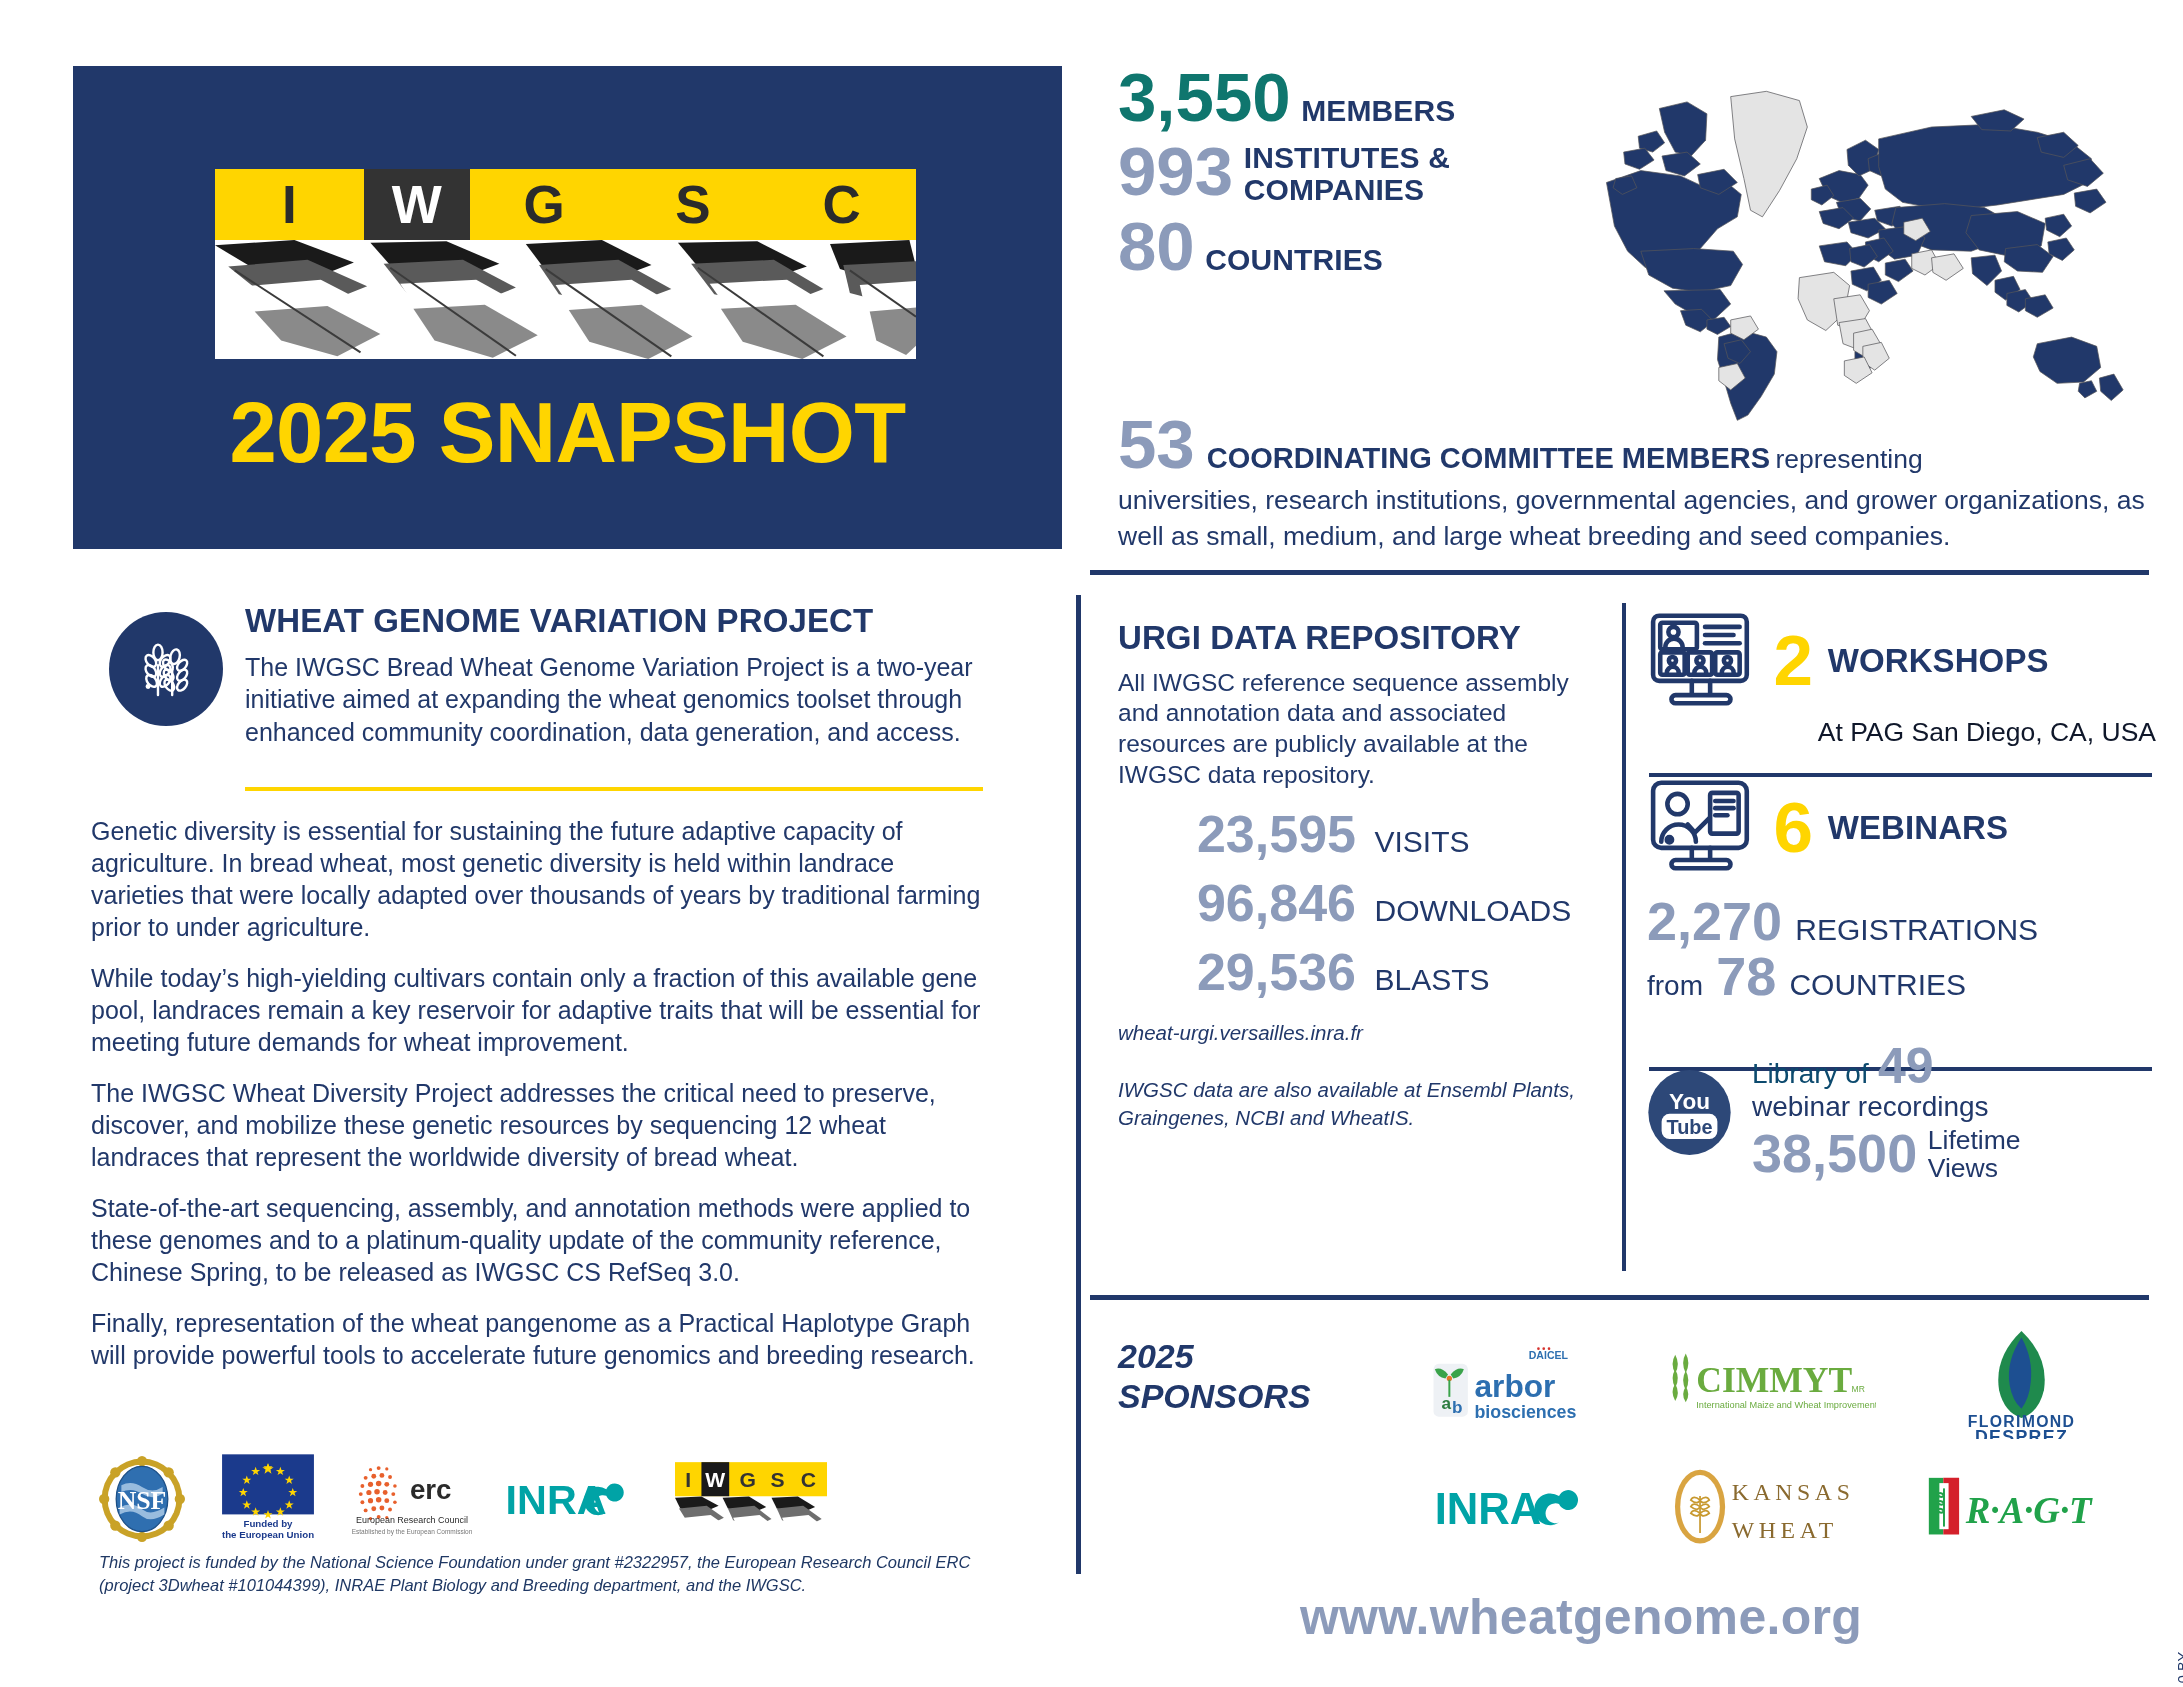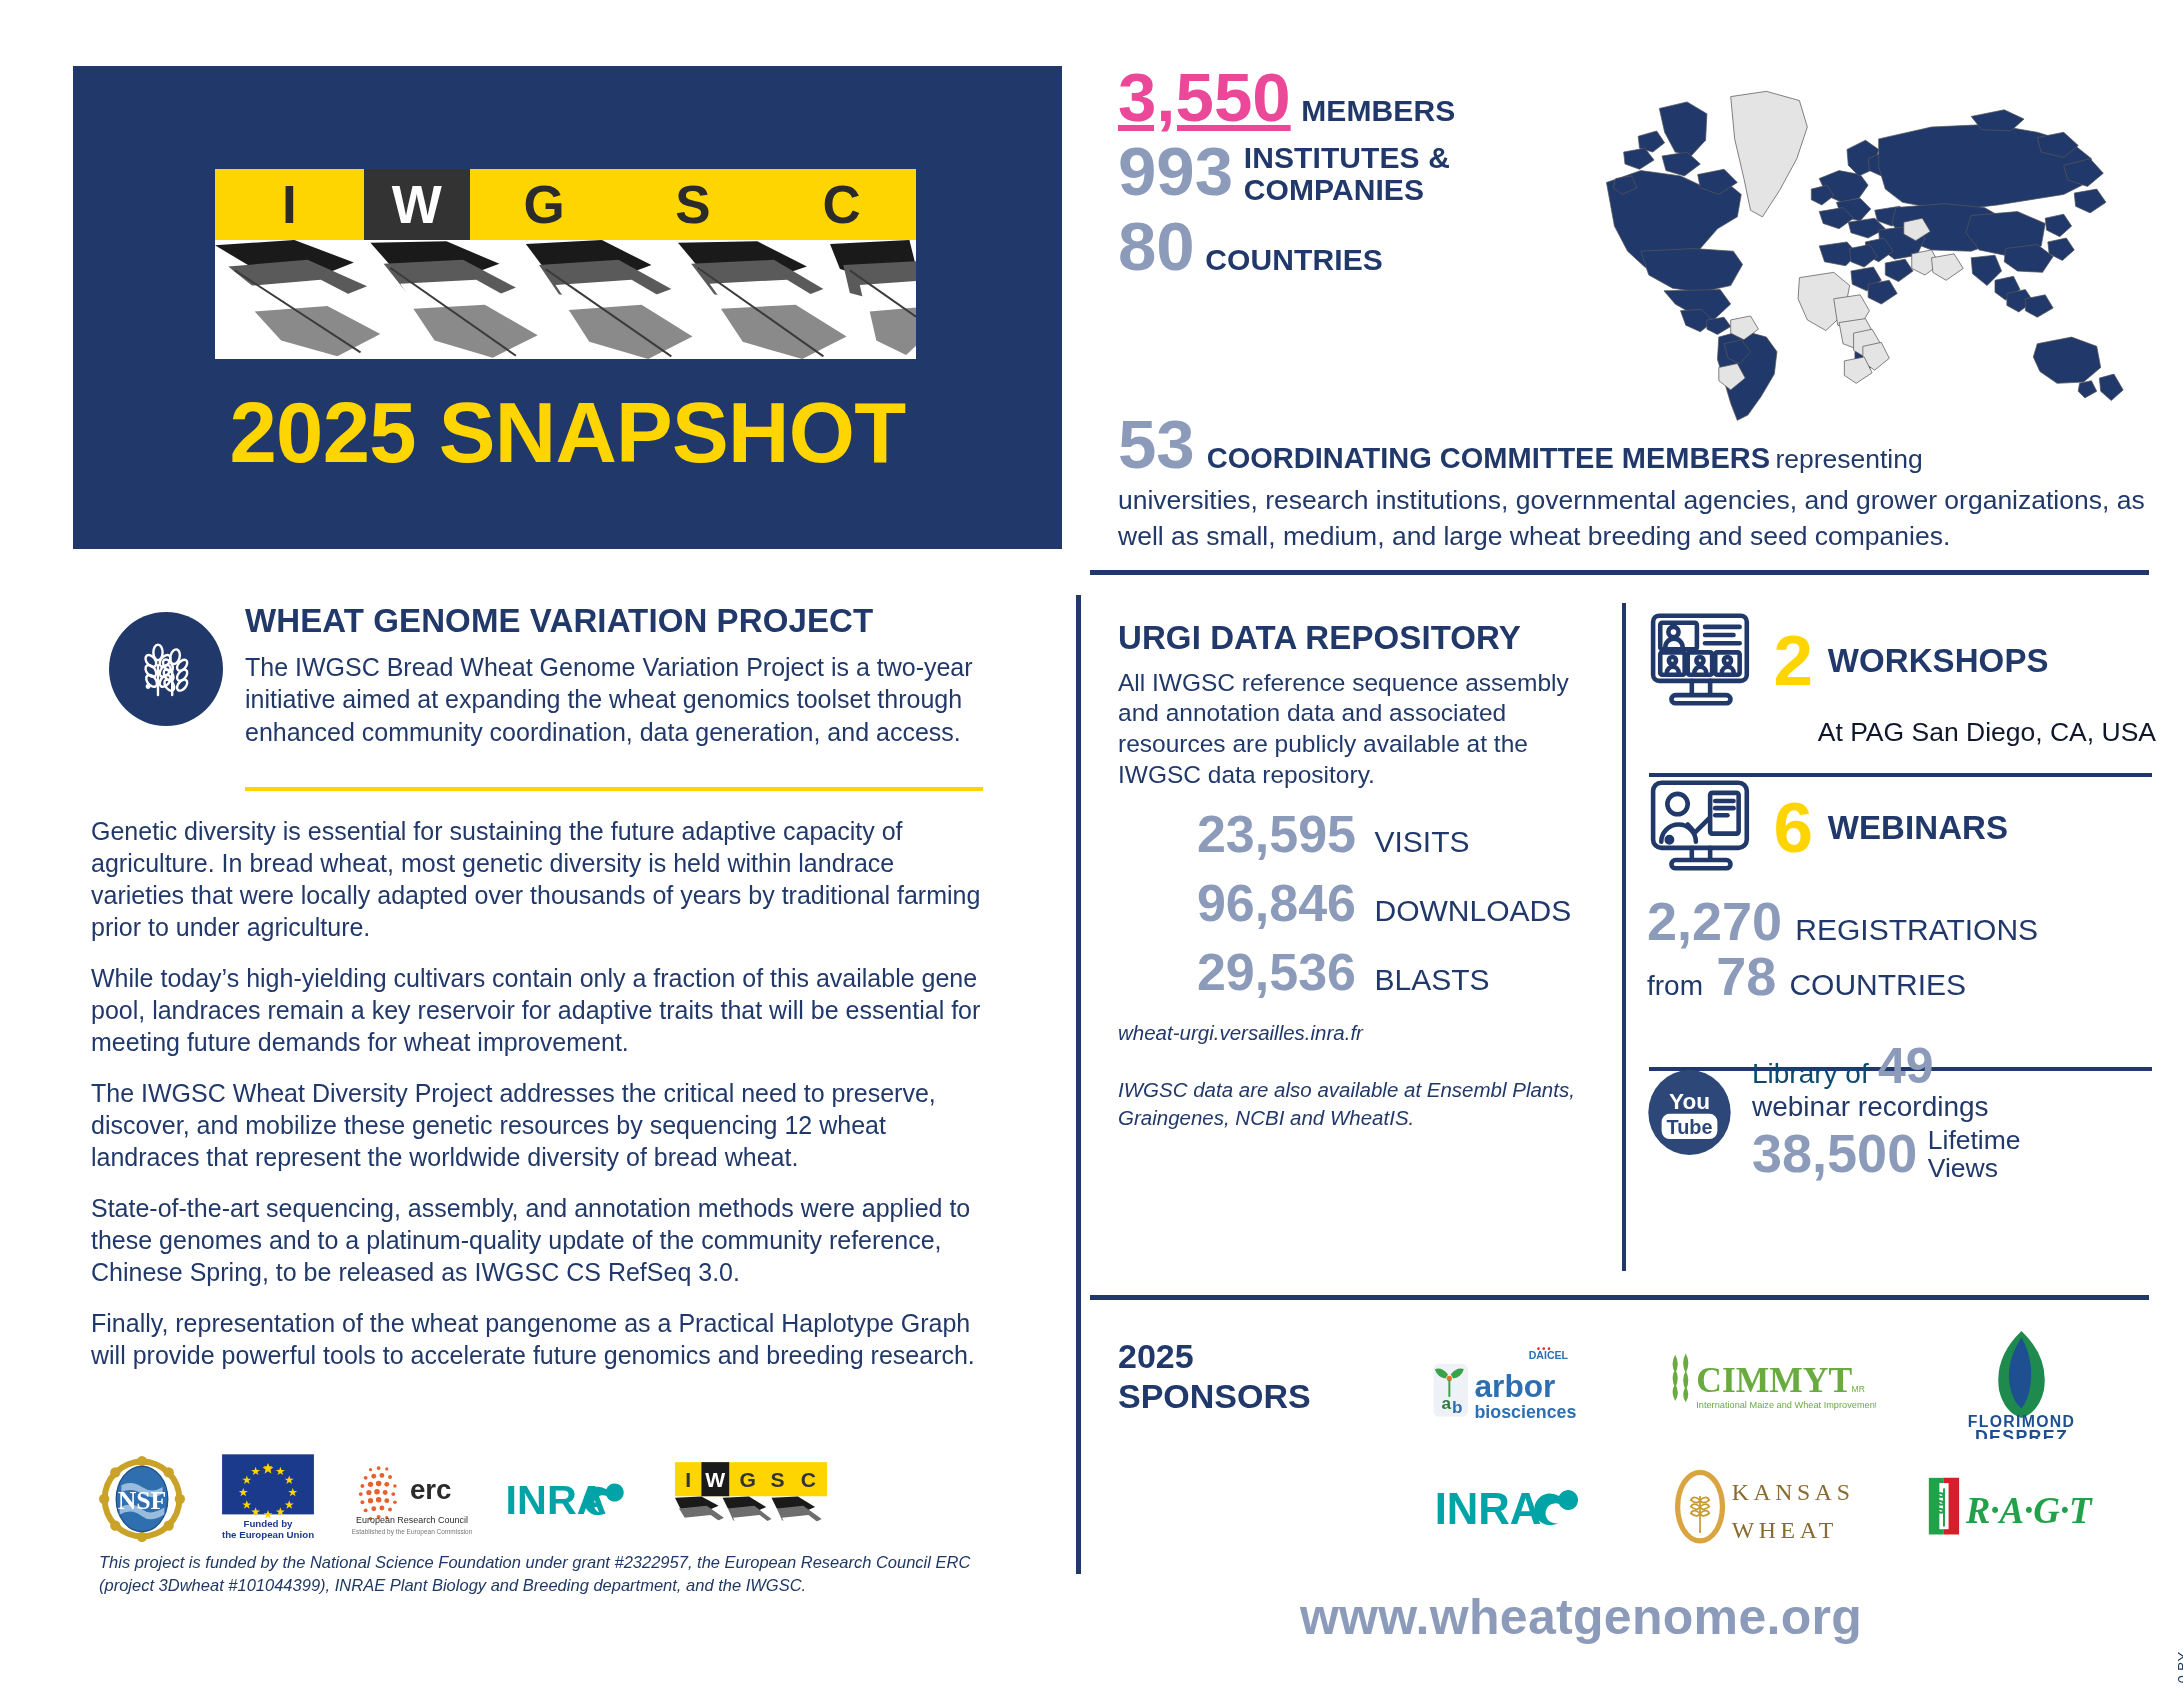--- a/index.html
+++ b/index.html
@@ -40,21 +40,21 @@
     font-family: "Liberation Sans", sans-serif;
   }
 
   
   .stats { position: absolute; left: 1118px; top: 63px; width: 715px; }
   .stat-row { display: flex; align-items: baseline; margin-bottom: 4px; }
   .stat-num {
     font-size: 69px; font-weight: 700; line-height: 1.02;
     font-family: "Liberation Sans", sans-serif;
   }
-  .stat-num.yellow { color: #ec4899; text-decoration: underline; }
+  .stat-num.yellow { color: #0f766e; }
   .stat-num.steel  { color: #8c9bba; }
   .stat-lab {
     font-size: 30px; font-weight: 700; color: #21386a;
     margin-left: 10.6px; line-height: 1.06; letter-spacing: 0.1px;
   }
   .stat-row.two-line { align-items: center; }
   #stat-institutes-label { position: relative; top: 1.3px; }
 
   
   .cc-block {
@@ -155,21 +155,21 @@
   .yt-line1 .t { font-size: 28px; color:#0c4a6e;text-align:center; }
   .yt-line1 .n { font-size: 50px; font-weight:700; color:#8c9bba; margin-left: 9.3px; line-height:1; }
   .yt-line2 { font-size: 28px; color:#21386a; margin-top: -4px; }
   .yt-line3 { display:flex; align-items:flex-start; margin-top: 2.6px; }
   .yt-line3 .n { font-size: 54px; font-weight:700; color:#8c9bba; line-height:1; }
   .yt-line3 .t { font-size: 26.5px; color:#21386a; margin-left: 10.6px; line-height:1.08; }
 
   
   .sponsors-title {
     position:absolute; left: 1118px; top: 1336px;
-    font-size: 34px; font-weight: 700; color:#21386a; line-height: 1.18;
+    font-size: 34px; font-weight: 700; color:#21386a; line-height: 1.18; font-style: italic;
   }
   .sponsor-grid {
     position:absolute; left: 1409px; top: 1336px; width: 721px;
   }
   .sponsor-rowline { display:flex; align-items:center; justify-content: space-between; height: 93px; }
   .sp { display:flex; align-items:center; justify-content:center; width: 218px; height: 86px; }
 
   
   .website {
     position:absolute; left: 1118px; top: 1588px; width: 926px;

